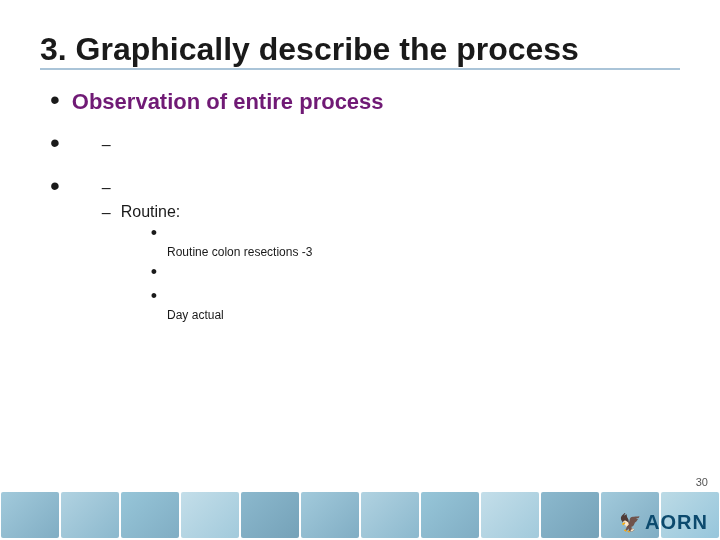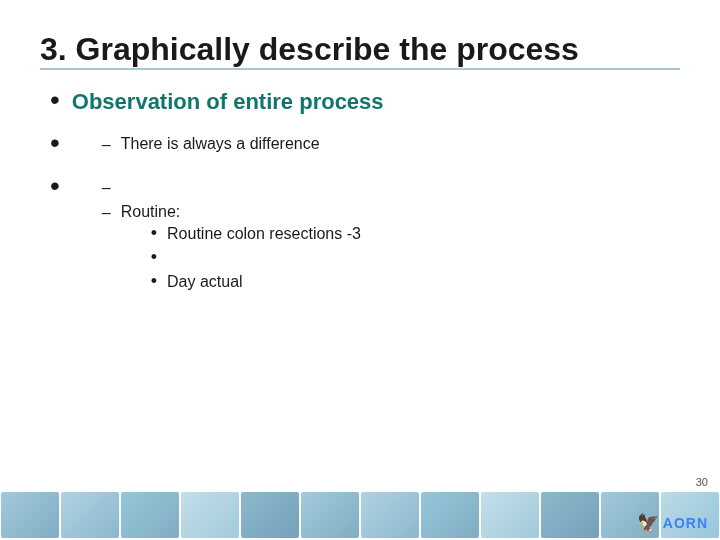--- a/index.html
+++ b/index.html
@@ -48,21 +48,21 @@
       font-size: 28px;
       color: #1a1a1a;
       margin-right: 12px;
       margin-top: -4px;
       flex-shrink: 0;
     }
 
     .bullet-text {
       font-size: 22px;
       font-weight: bold;
-      color: #0f766e;
+      color: #701a75;
       line-height: 1.3;
     }
 
     .sub-bullets {
       margin-left: 30px;
       margin-top: 4px;
       margin-bottom: 4px;
     }
 
     .sub-bullet-item {
@@ -99,23 +99,24 @@
 
     .sub-sub-dot {
       font-size: 18px;
       color: #1a1a1a;
       margin-right: 10px;
       flex-shrink: 0;
       margin-top: -2px;
     }
 
     .sub-sub-text {
-      font-size: 16px;
+      font-size: 12px;
       color: #1a1a1a;
       font-weight: normal;
+      margin-top: 20px;
     }
 
     
     .bottom-bar {
       position: absolute;
       bottom: 0;
       left: 0;
       right: 0;
       height: 50px;
       display: flex;
@@ -151,23 +152,23 @@
     
     .logo-area {
       position: absolute;
       bottom: 6px;
       right: 12px;
       display: flex;
       align-items: center;
     }
 
     .logo-text {
-      font-size: 14px;
+      font-size: 20px;
       font-weight: bold;
-      color: #3b82f6;
+      color: #0c4a6e;
       letter-spacing: 1px;
     }
 
     .logo-bird {
       font-size: 18px;
       color: #c8a000;
       margin-right: 3px;
     }
 
     .page-number {
@@ -193,21 +194,20 @@
       <span class="bullet-dot">•</span>
       <span class="bullet-text">Observation of entire process</span>
     </div>
 
     <div class="bullet-item">
       <span class="bullet-dot">•</span>
       <div>
         <div class="sub-bullets">
           <div class="sub-bullet-item">
             <span class="sub-dash">–</span>
-            <span class="sub-bullet-text">There is always a difference</span>
           </div>
         </div>
       </div>
     </div>
 
     <div class="bullet-item">
       <span class="bullet-dot">•</span>
       <div>
         <div class="sub-bullets">
 

